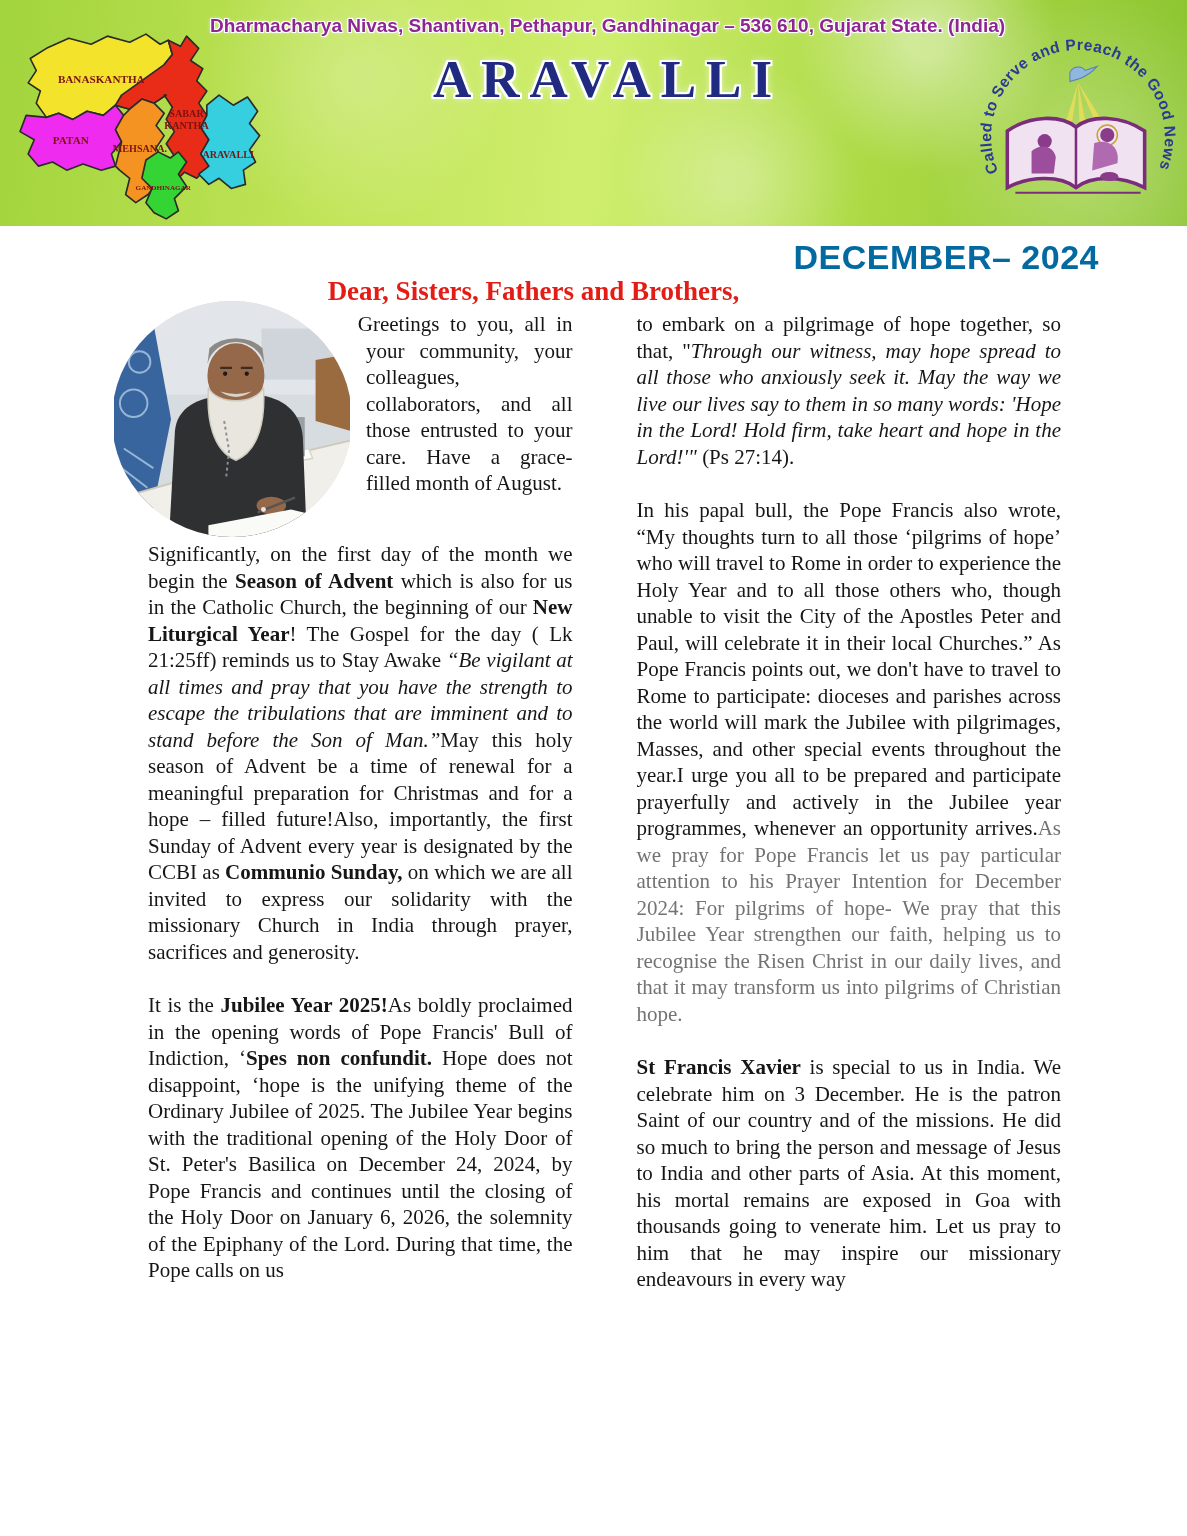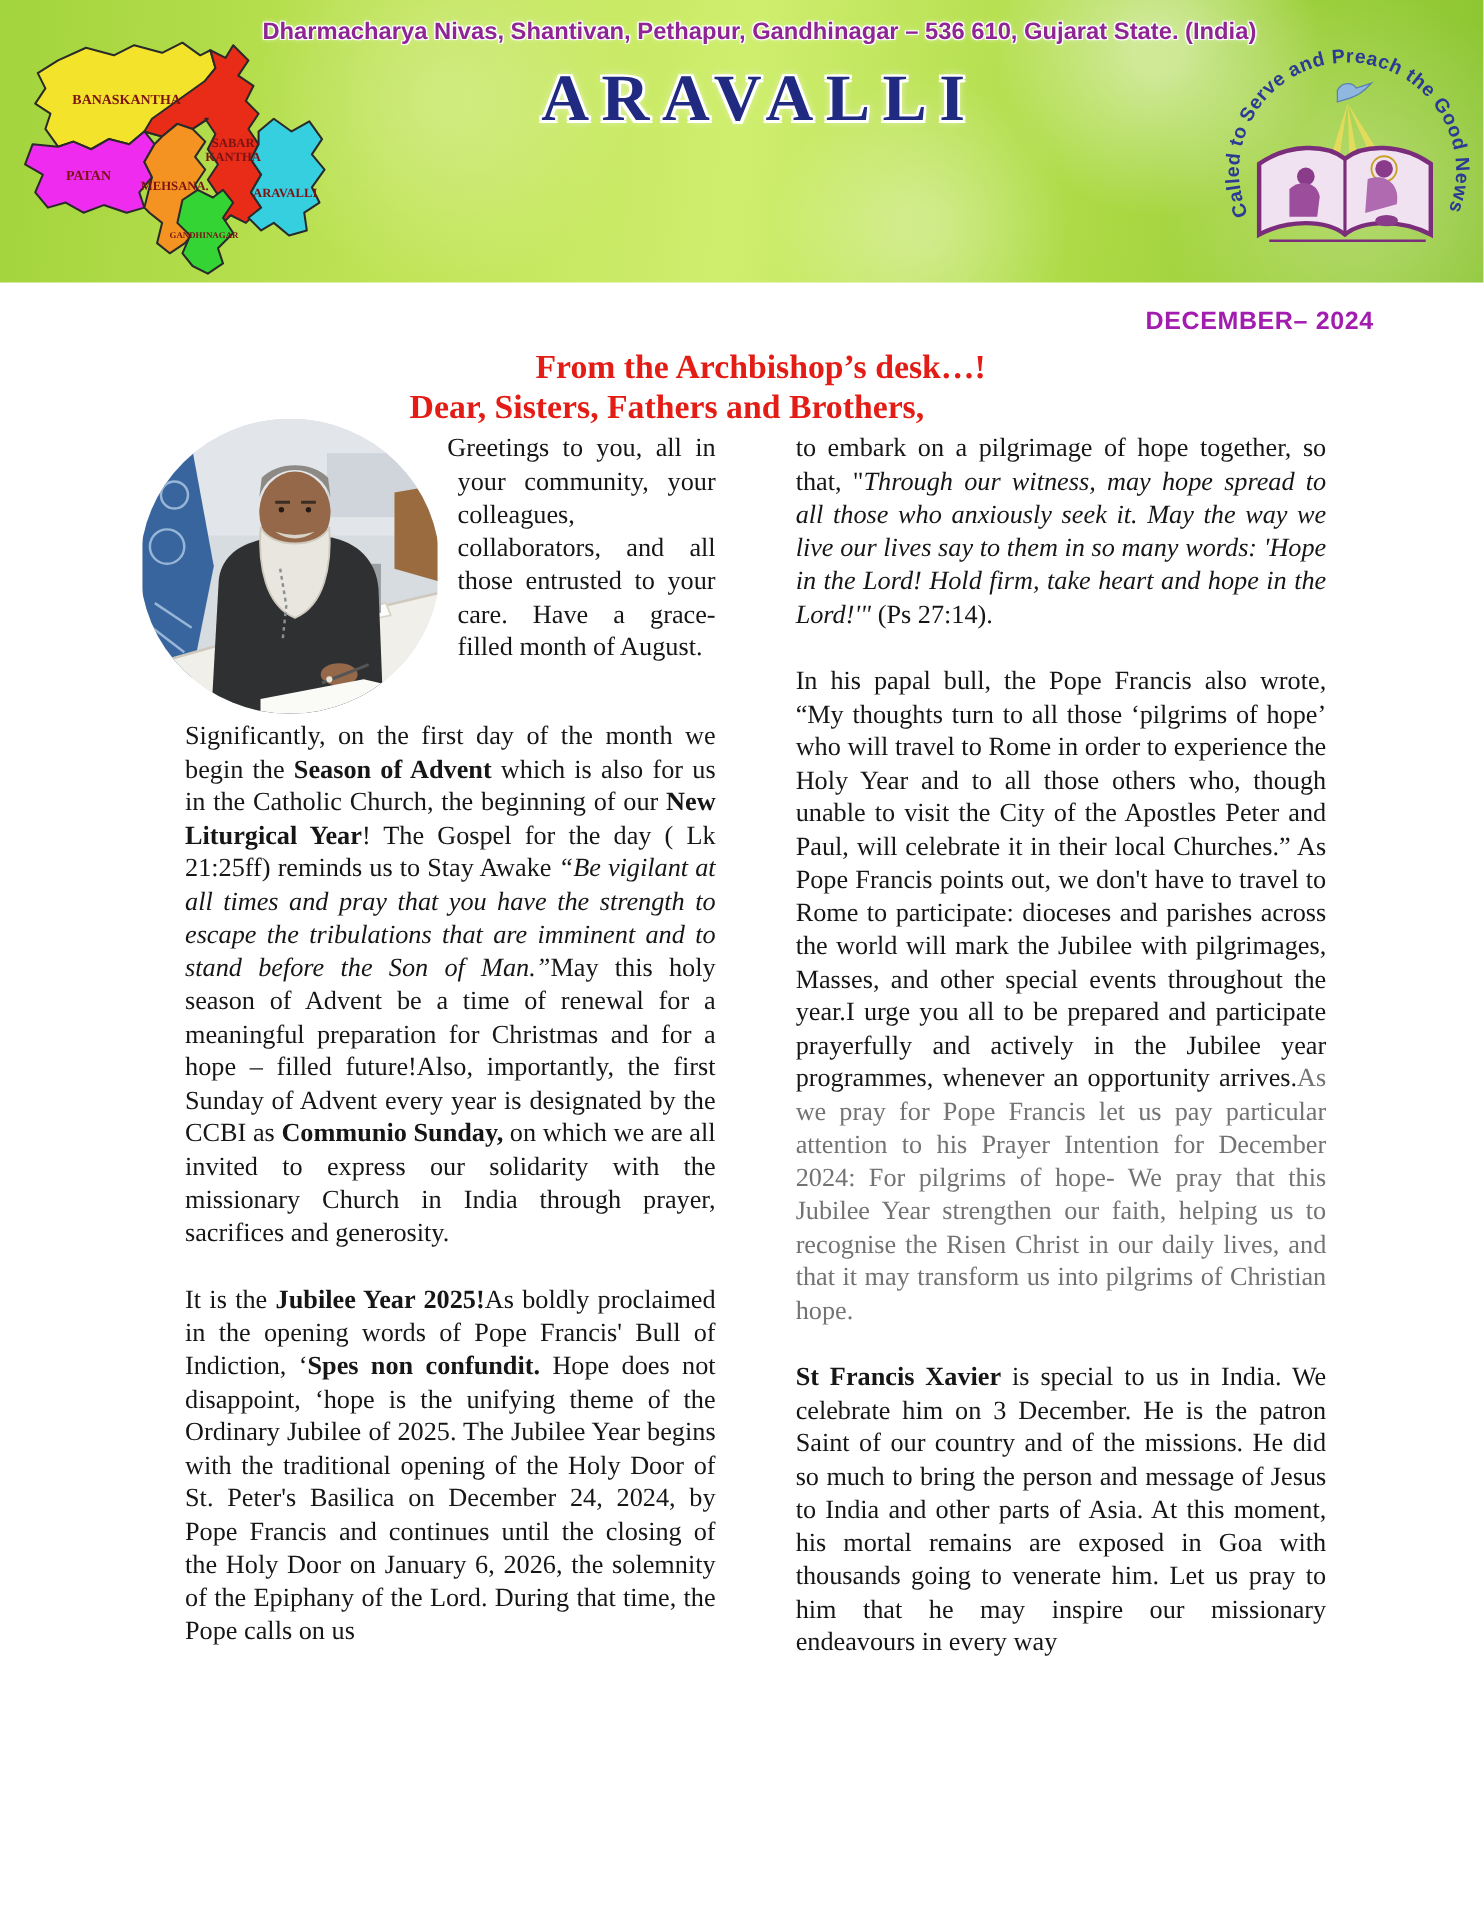--- a/index.html
+++ b/index.html
@@ -27,21 +27,21 @@
   .masthead{margin-top:13px;font-family:"Liberation Serif",serif;font-weight:700;
             font-size:53px;letter-spacing:10px;color:#1f2a80;line-height:56px;}
   .map-wrap{position:absolute;left:16px;top:26px;width:266px;height:198px;}
   .logo-wrap{position:absolute;right:6px;top:22px;width:206px;height:202px;}
   .map-label{font-family:"Liberation Serif",serif;font-weight:700;fill:#7c1212;}
   .motto-text{font-family:"Liberation Sans",sans-serif;font-weight:700;font-size:15.5px;
               fill:#2b3a94;letter-spacing:.5px;}
 
   
   .issue-date{margin:14px 88px 0 0;text-align:right;font-family:"Liberation Sans",sans-serif;
-              font-weight:800;font-size:20px;line-height:34px;color:#a21caf;letter-spacing:.5px;}
+              font-weight:800;font-size:34px;line-height:34px;color:#0369a1;letter-spacing:.5px;}
   .desk-heading{margin:4px 0 0;padding-left:30px;text-align:center;font-size:27px;line-height:30px;
                 font-weight:700;color:#e31d15;font-family:"Liberation Serif",serif;}
   .salutation{margin:2px 0 0;text-align:center;font-size:27px;line-height:30px;font-weight:700;
               color:#e31d15;font-family:"Liberation Serif",serif;transform:translateX(-60px);}
 
   
   .columns{display:flex;gap:64px;padding:5px 126px 0 148px;align-items:flex-start;}
   .col{flex:1;min-width:0;}
   .body{margin:0 0 27px;font-size:21px;line-height:26.5px;text-align:justify;color:#161616;}
   .b{font-weight:700;}
@@ -114,21 +114,20 @@
           <circle cx="131" cy="112" r="10" fill="none" stroke="#c9a227" stroke-width="1.5"></circle>
           <path d="M118,120 C132,115 144,124 141,140 L116,147 Z" fill="#b06ab0"></path>
           <ellipse cx="133" cy="153" rx="9" ry="4.5" fill="#8a3b8a"></ellipse>
           <line x1="40" y1="169" x2="164" y2="169" stroke="#7a2d7a" stroke-width="2"></line>
         </g>
       </svg>
     </div>
   </header>
 
   <div class="issue-date">DECEMBER– 2024</div>
-  <h2 class="desk-heading">From the Archbishop’s desk…!</h2>
   <h3 class="salutation">Dear, Sisters, Fathers and Brothers,</h3>
 
   <main class="columns">
 
     <section class="col">
       <div class="photo">
         <svg viewBox="0 0 240 240">
           <rect width="240" height="240" fill="#d7dce1"></rect>
           <rect width="240" height="95" fill="#e2e6ea"></rect>
           <rect x="150" y="28" width="90" height="52" fill="#cfd5da"></rect>

